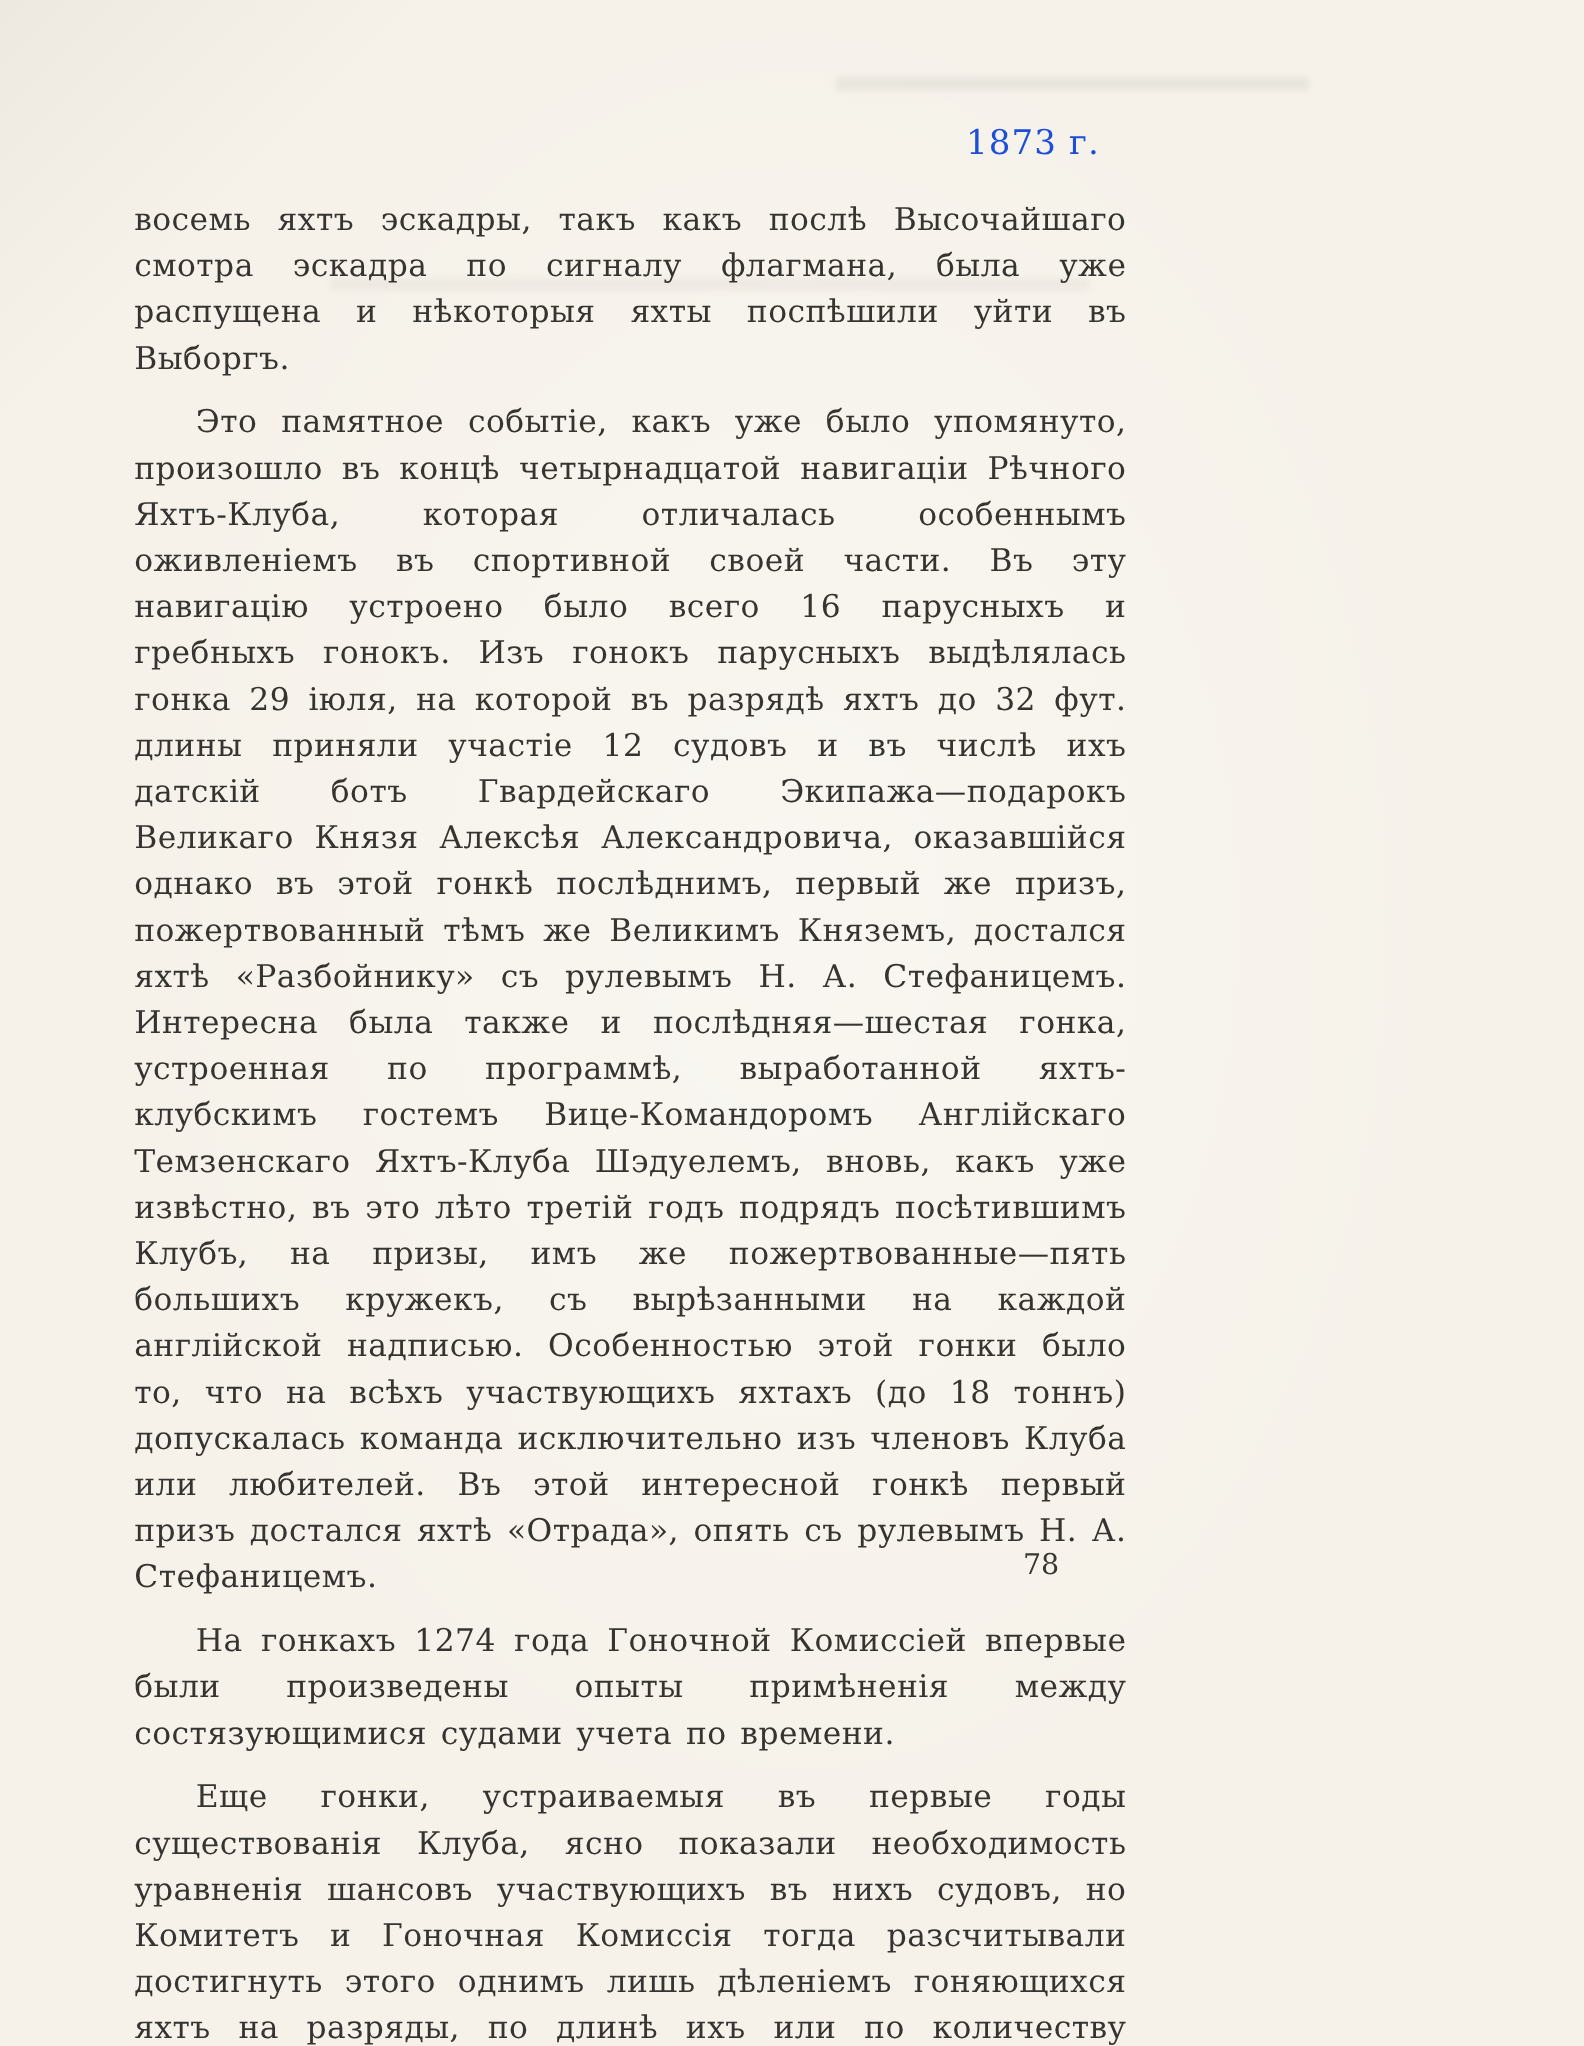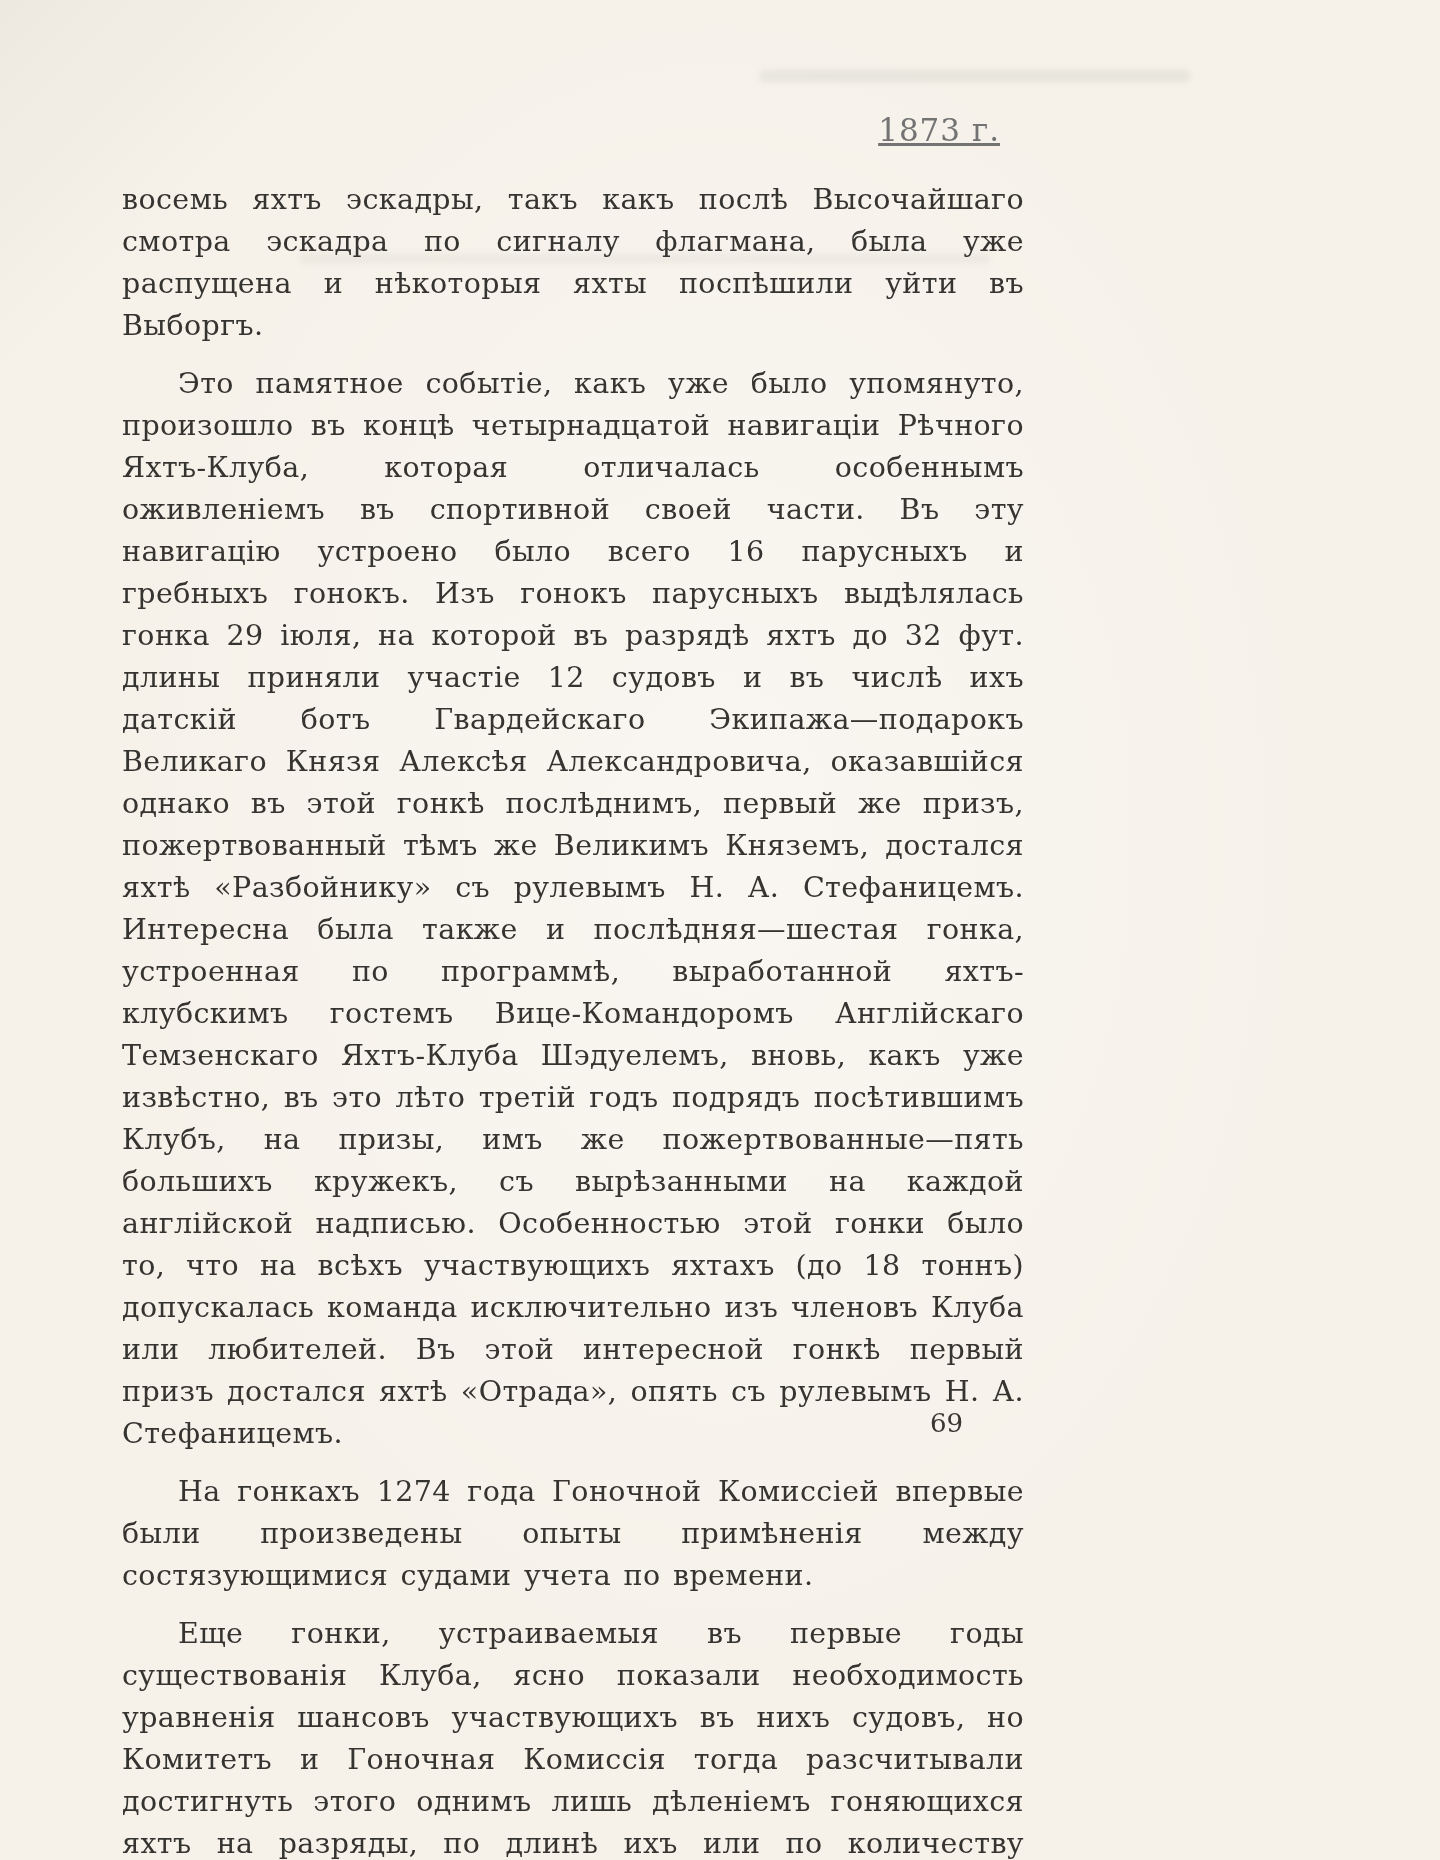--- a/index.html
+++ b/index.html
@@ -34,22 +34,21 @@
   .bleed-2 { left: 300px; top: 253px; width: 690px; height: 11px; opacity: .7; }
 
   .page-header {
     position: absolute;
     left: 105px;
     top: 112px;
     width: 895px;
     text-align: right;
     font-size: 31px;
     letter-spacing: 1px;
-    color: #737373;
-    text-decoration: underline;
+    color: #1d4ed8;
   }
   .text-block {
     position: absolute;
     left: 106px;
     top: 163px;
     width: 934px;
     color: #363430;
     font-size: 28.5px;
     line-height: 42px;
     text-align: justify;
@@ -87,13 +86,13 @@
 <div class="page-header">1873 г.</div>
 
 <div class="text-block">
   <p class="no-indent">восемь яхтъ эскадры, такъ какъ послѣ Высочайшаго смотра эскадра по сигналу флагмана, была уже распущена и нѣкоторыя яхты поспѣшили уйти въ Выборгъ.</p>
   <p class="indent">Это памятное событіе, какъ уже было упомянуто, произошло въ концѣ четырнадцатой навигаціи Рѣчного Яхтъ-Клуба, которая отличалась особеннымъ оживленіемъ въ спортивной своей части. Въ эту навигацію устроено было всего 16 парусныхъ и гребныхъ гонокъ. Изъ гонокъ парусныхъ выдѣлялась гонка 29 іюля, на которой въ разрядѣ яхтъ до 32 фут. длины приняли участіе 12 судовъ и въ числѣ ихъ датскій ботъ Гвардейскаго Экипажа—подарокъ Великаго Князя Алексѣя Александровича, оказавшійся однако въ этой гонкѣ послѣднимъ, первый же призъ, пожертвованный тѣмъ же Великимъ Княземъ, достался яхтѣ «Разбойнику» съ рулевымъ Н. А. Стефаницемъ. Интересна была также и послѣдняя—шестая гонка, устроенная по программѣ, выработанной яхтъ-клубскимъ гостемъ Вице-Командоромъ Англійскаго Темзенскаго Яхтъ-Клуба Шэдуелемъ, вновь, какъ уже извѣстно, въ это лѣто третій годъ подрядъ посѣтившимъ Клубъ, на призы, имъ же пожертвованные—пять большихъ кружекъ, съ вырѣзанными на каждой англійской надписью. Особенностью этой гонки было то, что на всѣхъ участвующихъ яхтахъ (до 18 тоннъ) допускалась команда исключительно изъ членовъ Клуба или любителей. Въ этой интересной гонкѣ первый призъ достался яхтѣ «Отрада», опять съ рулевымъ Н. А. Стефаницемъ.</p>
   <p class="indent">На гонкахъ 1274 года Гоночной Комиссіей впервые были произведены опыты примѣненія между состязующимися судами учета по времени.</p>
   <p class="indent">Еще гонки, устраиваемыя въ первые годы существованія Клуба, ясно показали необходимость уравненія шансовъ участвующихъ въ нихъ судовъ, но Комитетъ и Гоночная Комиссія тогда разсчитывали достигнуть этого однимъ лишь дѣленіемъ гоняющихся яхтъ на разряды, по длинѣ ихъ или по количеству тоннъ водоизмѣщенія.</p>
   <p class="indent gap-before">Однако всѣ, предпринимаемые въ этомъ направленіи опыты давали малоуспѣшные результаты и обыкновенно болѣе быстроходные яхта или ботикъ въ своемъ разрядѣ постоянно забирали на всѣхъ гонкахъ первые призы и только какой-нибудь слѣпой случай могъ лишить такое судно приза. И вотъ, Комитетъ, убѣдившись окончательно въ невозможности придти къ желаемымъ результатамъ, съ 1869 года прекратилъ всѣ попытки уравнять шансы гоняющихся судовъ дѣленіемъ ихъ на разряды по одной ихъ длинѣ, и такимъ образомъ установленные въ томъ году разряды: I—до 18 ф. длины, II—отъ 18 до 24 ф. и III—отъ 24 до 27 ф., оставались безъ измѣненія въ теченіе нѣсколькихъ лѣтъ. Разъ только, какъ было уже раньше отмѣчено, въ 1870 году на большой парусной гонкѣ того года была предпринята попытка</p>
 </div>
 
-<div class="page-number">69</div>
+<div class="page-number">78</div>
 
 </body></html>

